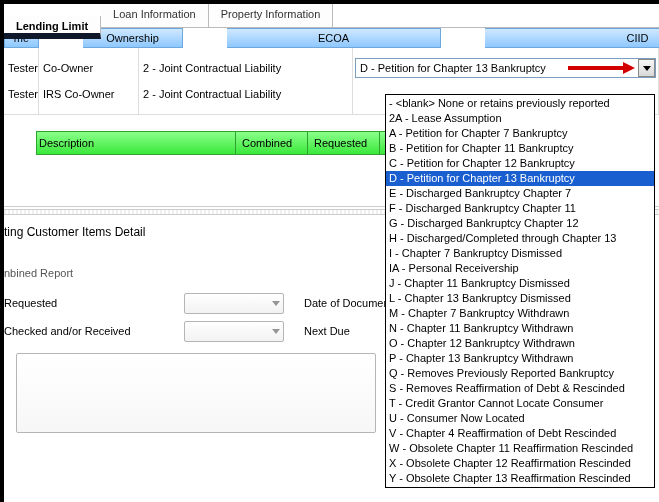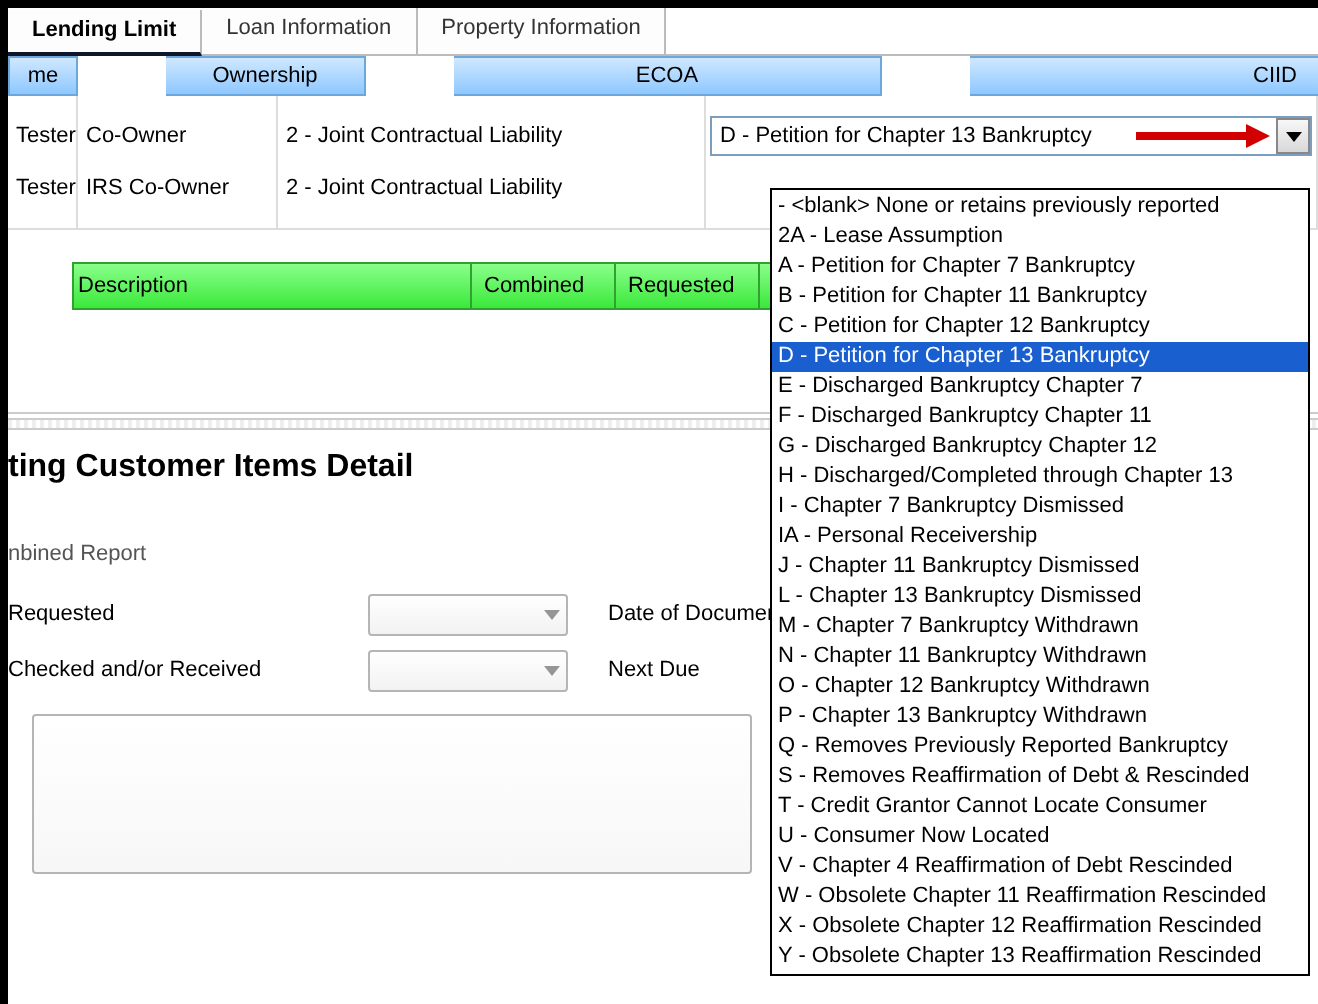--- a/index.html
+++ b/index.html
@@ -22,22 +22,22 @@
   .tab {
     padding: 4px 12px 3px 12px;
     border-right: 1px solid #bbb;
     background: #fdfdfd;
     color: #333;
     cursor: default;
   }
   .tab.active {
     font-weight: bold;
     color: #000;
-    border-bottom: 2px solid #0f172a;
-    position: relative; top: 1px;
+    border-bottom: 6px solid #0f172a;
+    position: relative; top: 12px;
   }
   
   .grid1 { border-bottom: 1px solid #ccc; }
   .g1-head, .g1-row {
     display: grid;
     grid-template-columns: 35px 100px 214px 306px;
     height: 26px;
   }
   .g1-head { height: 20px; gap: 44px; }
   .g1-h {
@@ -118,22 +118,22 @@
   .split {
     height: 6px;
     background: repeating-linear-gradient(90deg,#eee,#eee 2px,#fff 2px,#fff 4px);
     border-top: 1px solid #ccc; border-bottom: 1px solid #ccc;
     margin-top: 2px;
   }
   .detail {
     padding: 6px 8px 0 0;
   }
   .detail-title {
-    font-weight: bold;
-    font-size: 16px;
+    font-weight: normal;
+    font-size: 12px;
     padding: 4px 0 14px 0;
   }
   .fre { text-align: right; padding-right: 4px; color: #333; }
   .sub { color: #555; padding: 2px 0 10px 0; }
   .form-row {
     display: grid;
     grid-template-columns: 180px 100px 20px 110px;
     align-items: center;
     height: 28px;
   }

